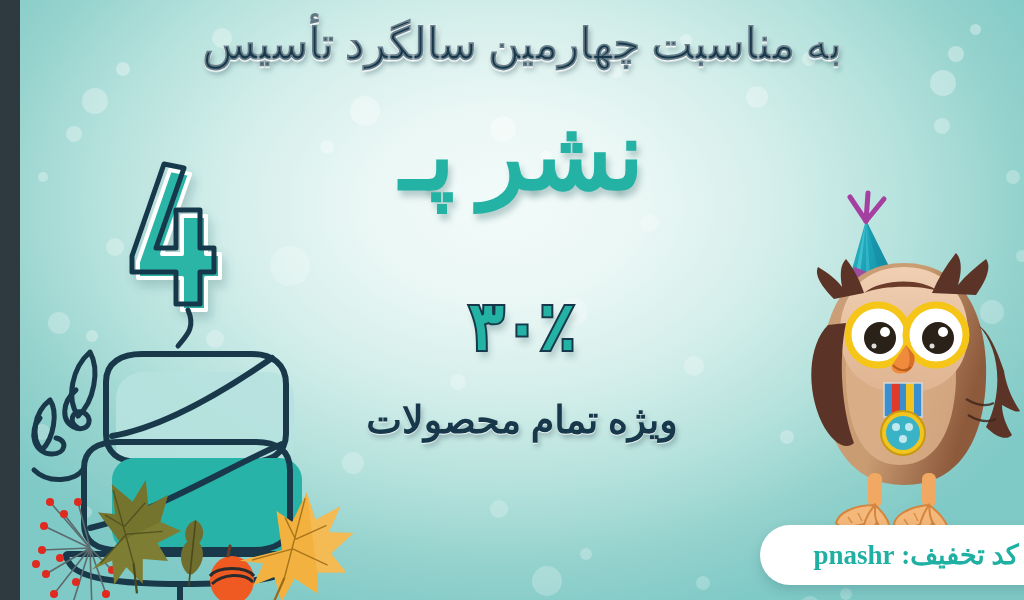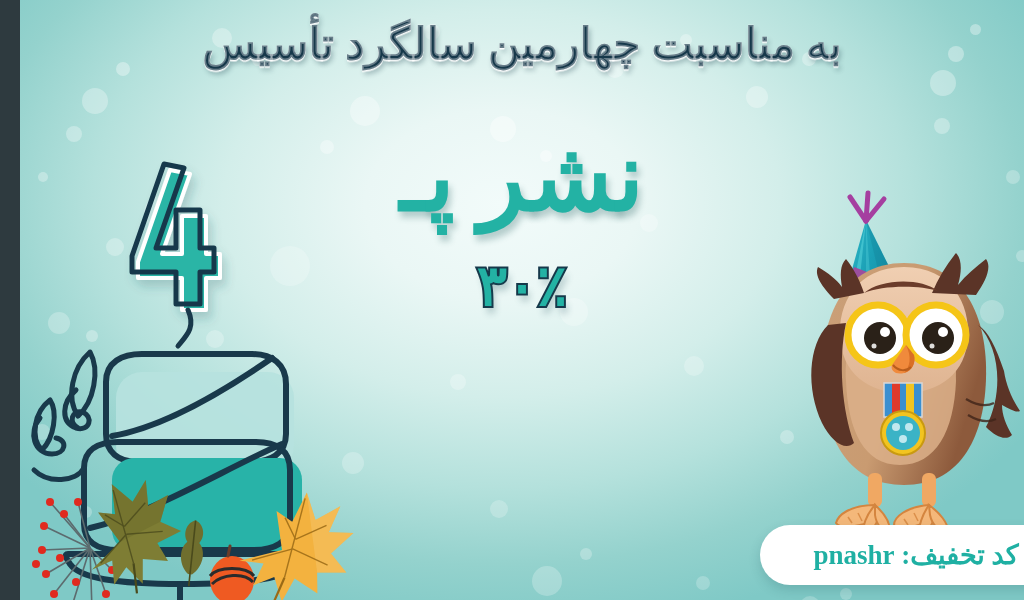--- a/index.html
+++ b/index.html
@@ -31,21 +31,21 @@
     direction:rtl;
     text-shadow:
       0 1px 0 rgba(255,255,255,.85),
       0 2px 0 rgba(255,255,255,.5),
       2px 4px 5px rgba(20,55,70,.30);
     -webkit-text-stroke:.6px rgba(255,255,255,.35);
   }
 
   
   .brand{
-    position:absolute; top:121px; left:0; right:0;
+    position:absolute; top:100px; left:0; right:0;
     text-align:center;
     font-size:96px; font-weight:bold;
     color:#23b2a4;
     direction:rtl;
     letter-spacing:2px;
     text-shadow:3px 6px 6px rgba(30,90,90,.28);
   }
 
   
   .discount-row{
@@ -54,26 +54,27 @@
     direction:rtl; gap:14px;
   }
   .disc-word{
     font-size:60px; font-weight:bold;
     color:#a8dcd8;
     -webkit-text-stroke:3px #16384a;
     paint-order:stroke fill;
     text-shadow:3px 6px 6px rgba(30,80,90,.25);
   }
   .disc-num{
-    font-size:56px; font-weight:bold;
+    font-size:66px; font-weight:bold;
     color:#23b2a4;
     -webkit-text-stroke:4px #16384a;
     paint-order:stroke fill;
     text-shadow:3px 7px 7px rgba(30,80,90,.30);
     line-height:1;
+    margin-top:36px;
   }
 
   
   .subline{
     position:absolute; top:398px; left:0; right:0;
     text-align:center;
     font-size:38px; font-weight:bold;
     color:#16384a;
     direction:rtl;
     text-shadow:
@@ -270,20 +271,21 @@
   </div>
 
   <div class="headline">به مناسبت چهارمین سالگرد تأسیس</div>
 
   <div class="brand">نشر پـ</div>
 
   <div class="discount-row">
     <span class="disc-num">۳۰٪</span>
   </div>
 
+  <div class="subline">ویژه تمام محصولات</div>
 
   <div class="owl">
     <svg viewBox="0 0 250 380" xmlns="http://www.w3.org/2000/svg">
       <defs>
         <linearGradient id="bodyG" x1="0" y1="0" x2="1" y2="0.4">
           <stop offset="0%" stop-color="#caa079"></stop>
           <stop offset="55%" stop-color="#c99b71"></stop>
           <stop offset="100%" stop-color="#8d5a3c"></stop>
         </linearGradient>
         <linearGradient id="faceG" x1="0" y1="0" x2="0" y2="1">

